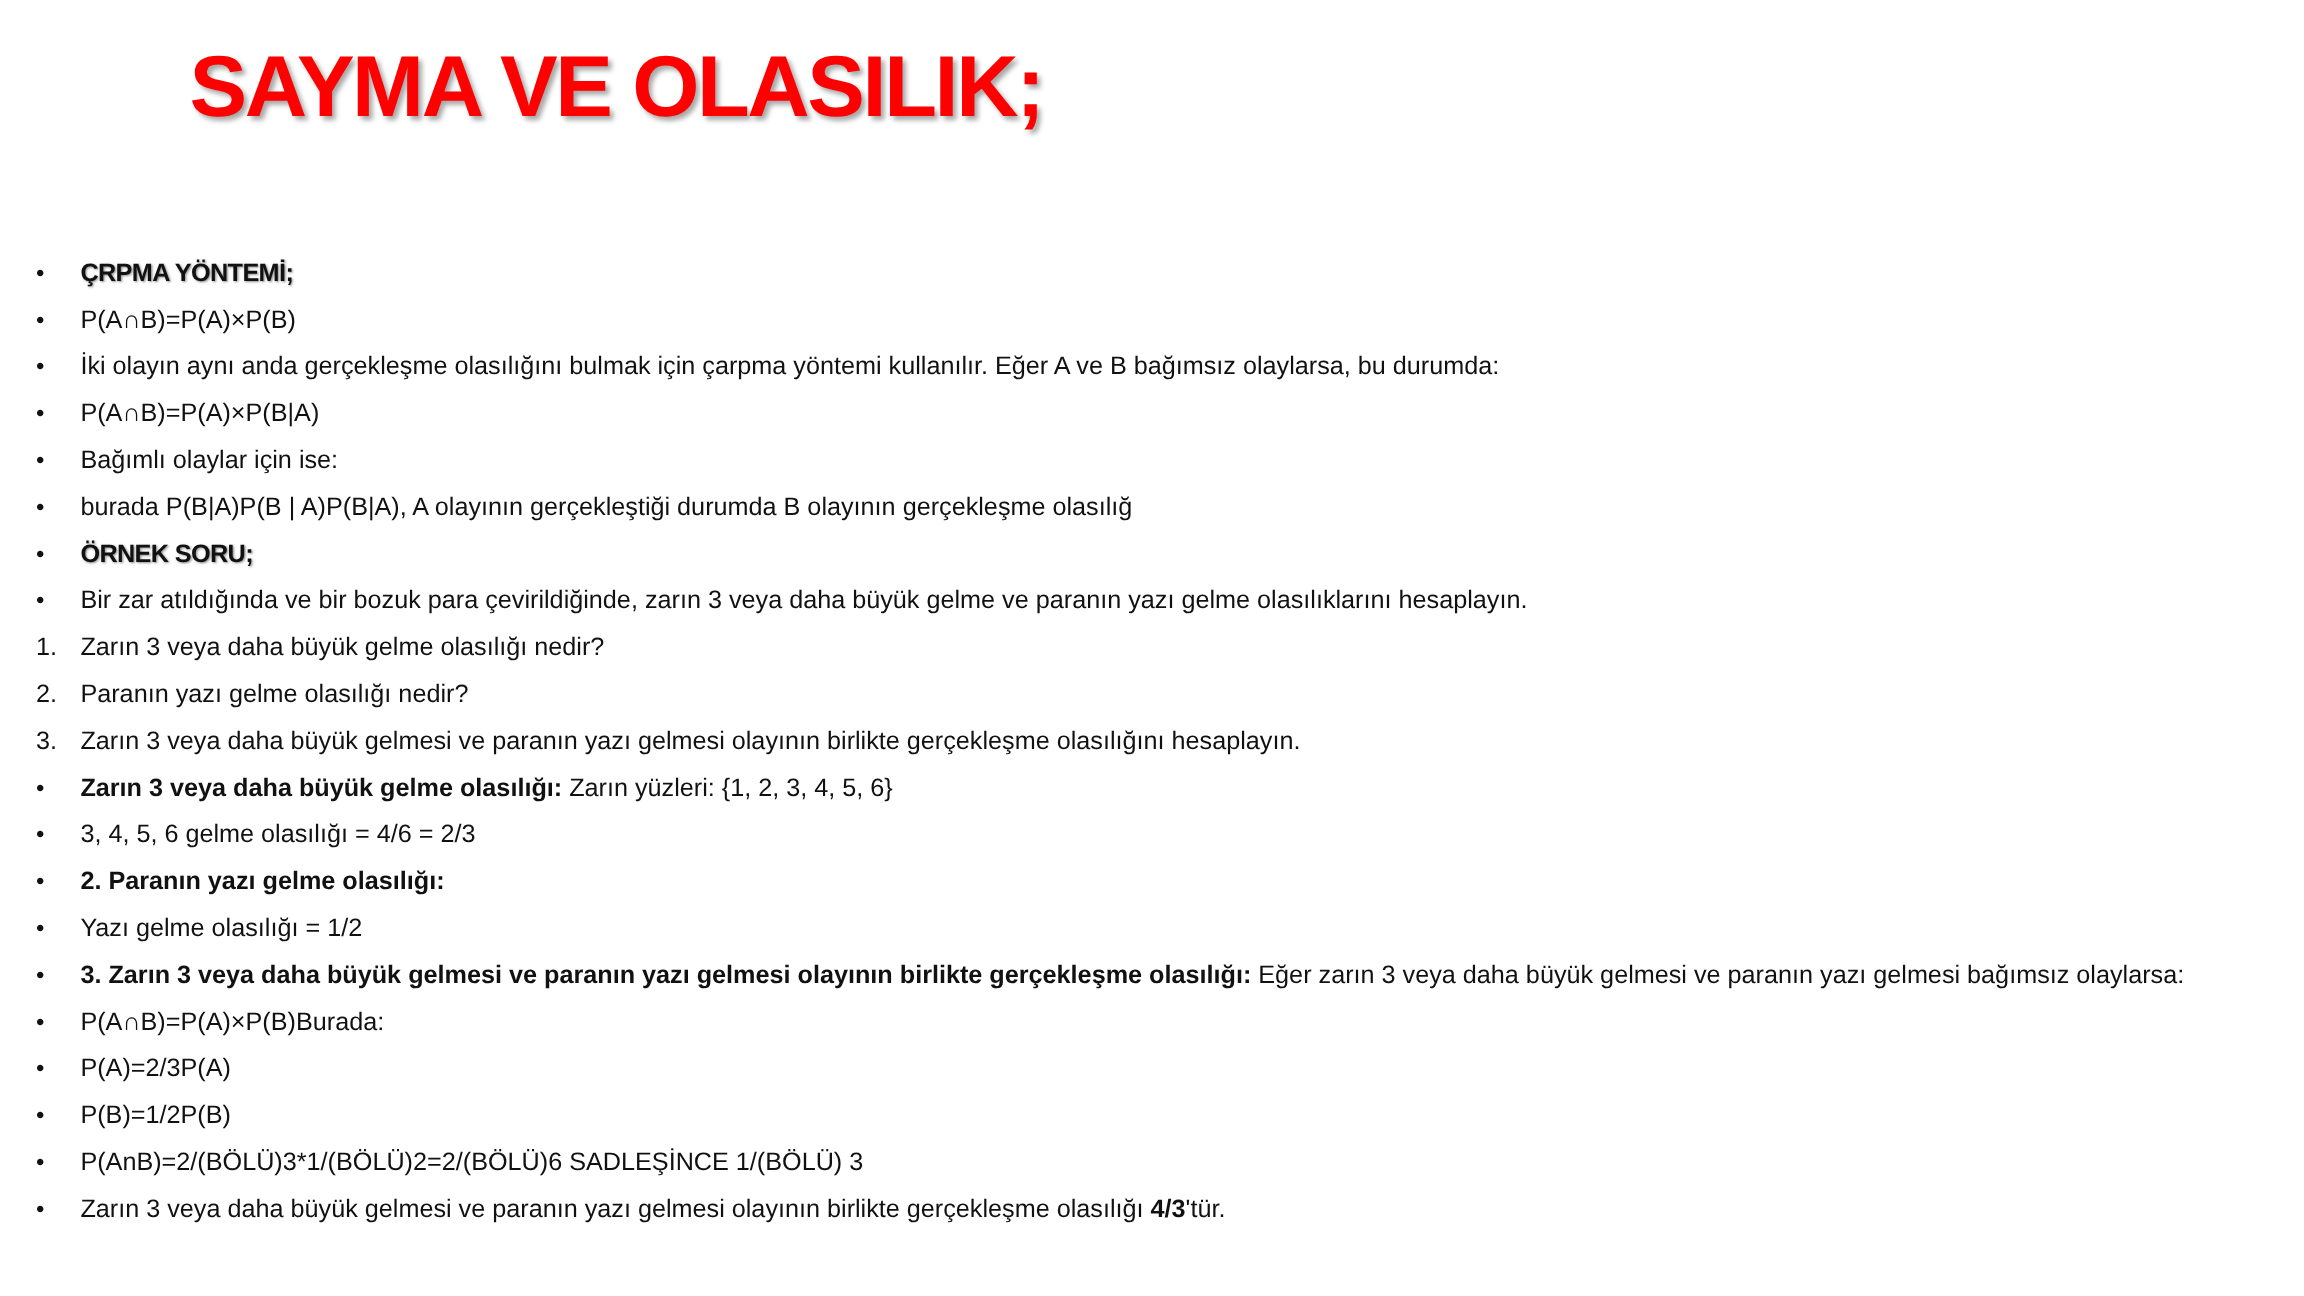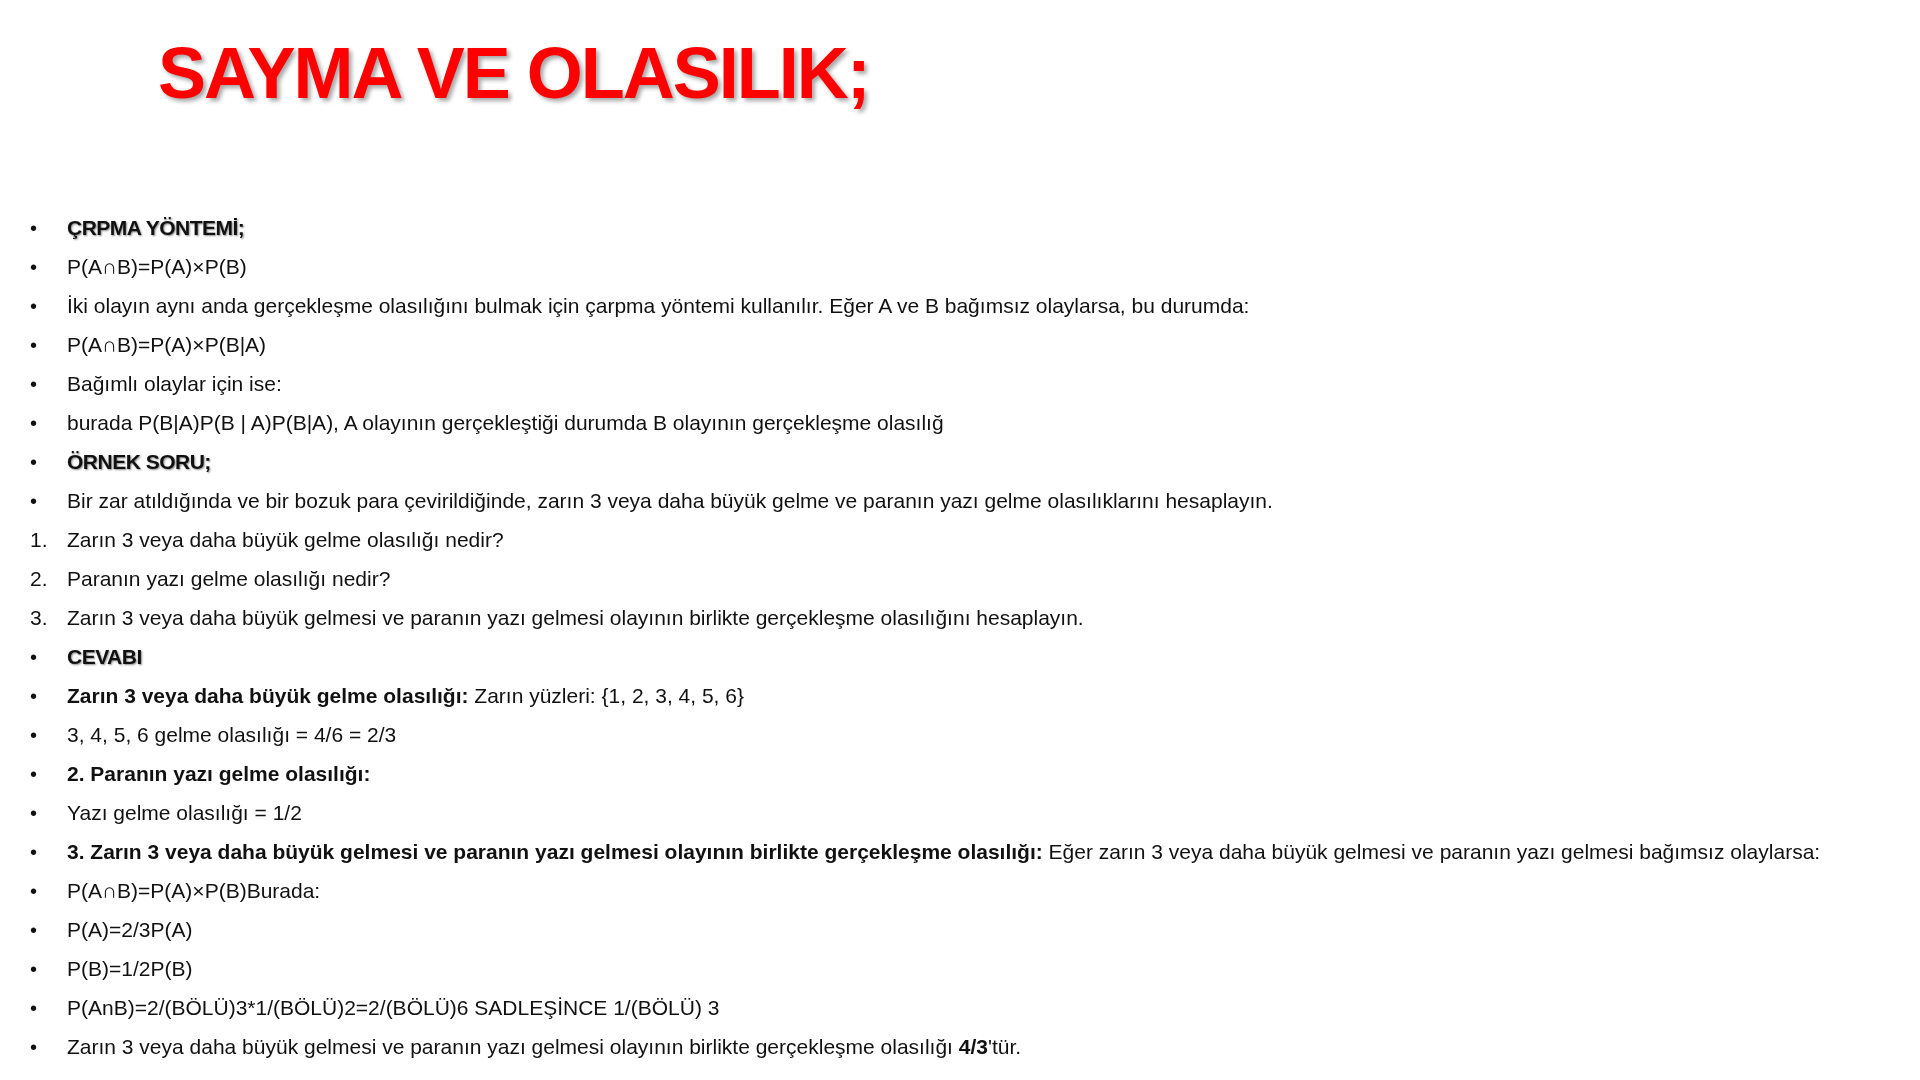--- a/index.html
+++ b/index.html
@@ -74,21 +74,20 @@
   <li class="line"><span class="marker bullet"></span><span>P(A∩B)=P(A)×P(B)</span></li>
   <li class="line"><span class="marker bullet"></span><span>İki olayın aynı anda gerçekleşme olasılığını bulmak için çarpma yöntemi kullanılır. Eğer A ve B bağımsız olaylarsa, bu durumda:</span></li>
   <li class="line"><span class="marker bullet"></span><span>P(A∩B)=P(A)×P(B|A)</span></li>
   <li class="line"><span class="marker bullet"></span><span>Bağımlı olaylar için ise:</span></li>
   <li class="line"><span class="marker bullet"></span><span>burada P(B|A)P(B | A)P(B|A), A olayının gerçekleştiği durumda B olayının gerçekleşme olasılığ</span></li>
   <li class="line"><span class="marker bullet"></span><span class="heading">ÖRNEK SORU;</span></li>
   <li class="line"><span class="marker bullet"></span><span>Bir zar atıldığında ve bir bozuk para çevirildiğinde, zarın 3 veya daha büyük gelme ve paranın yazı gelme olasılıklarını hesaplayın.</span></li>
   <li class="line"><span class="marker">1.</span><span>Zarın 3 veya daha büyük gelme olasılığı nedir?</span></li>
   <li class="line"><span class="marker">2.</span><span>Paranın yazı gelme olasılığı nedir?</span></li>
   <li class="line"><span class="marker">3.</span><span>Zarın 3 veya daha büyük gelmesi ve paranın yazı gelmesi olayının birlikte gerçekleşme olasılığını hesaplayın.</span></li>
-  <li class="line"><span class="marker bullet"></span><span class="heading">CEVABI</span></li>
   <li class="line"><span class="marker bullet"></span><span class="strong">Zarın 3 veya daha büyük gelme olasılığı:</span><span> Zarın yüzleri: {1, 2, 3, 4, 5, 6}</span></li>
   <li class="line"><span class="marker bullet"></span><span>3, 4, 5, 6 gelme olasılığı = 4/6 = 2/3</span></li>
   <li class="line"><span class="marker bullet"></span><span class="strong">2. Paranın yazı gelme olasılığı:</span></li>
   <li class="line"><span class="marker bullet"></span><span>Yazı gelme olasılığı = 1/2</span></li>
   <li class="line"><span class="marker bullet"></span><span class="strong">3. Zarın 3 veya daha büyük gelmesi ve paranın yazı gelmesi olayının birlikte gerçekleşme olasılığı:</span><span> Eğer zarın 3 veya daha büyük gelmesi ve paranın yazı gelmesi bağımsız olaylarsa:</span></li>
   <li class="line"><span class="marker bullet"></span><span>P(A∩B)=P(A)×P(B)Burada:</span></li>
   <li class="line"><span class="marker bullet"></span><span>P(A)=2/3P(A)</span></li>
   <li class="line"><span class="marker bullet"></span><span>P(B)=1/2P(B)</span></li>
   <li class="line"><span class="marker bullet"></span><span>P(AnB)=2/(BÖLÜ)3*1/(BÖLÜ)2=2/(BÖLÜ)6 SADLEŞİNCE 1/(BÖLÜ) 3</span></li>
   <li class="line"><span class="marker bullet"></span><span>Zarın 3 veya daha büyük gelmesi ve paranın yazı gelmesi olayının birlikte gerçekleşme olasılığı </span><span class="strong">4/3</span><span>'tür.</span></li>

